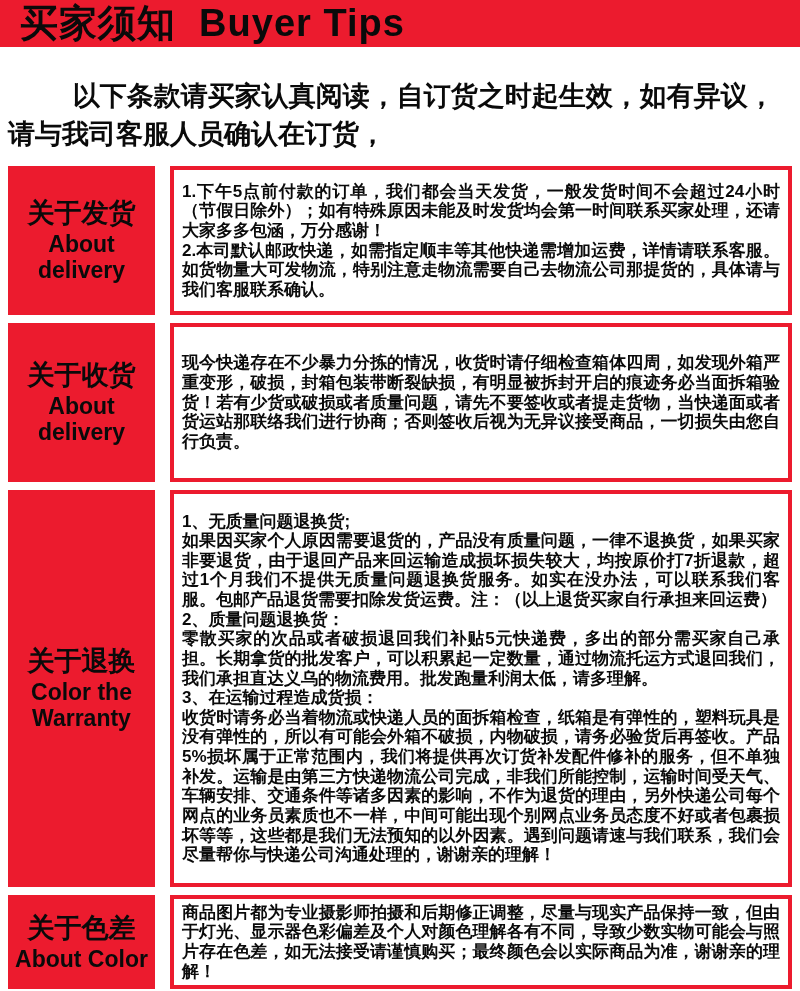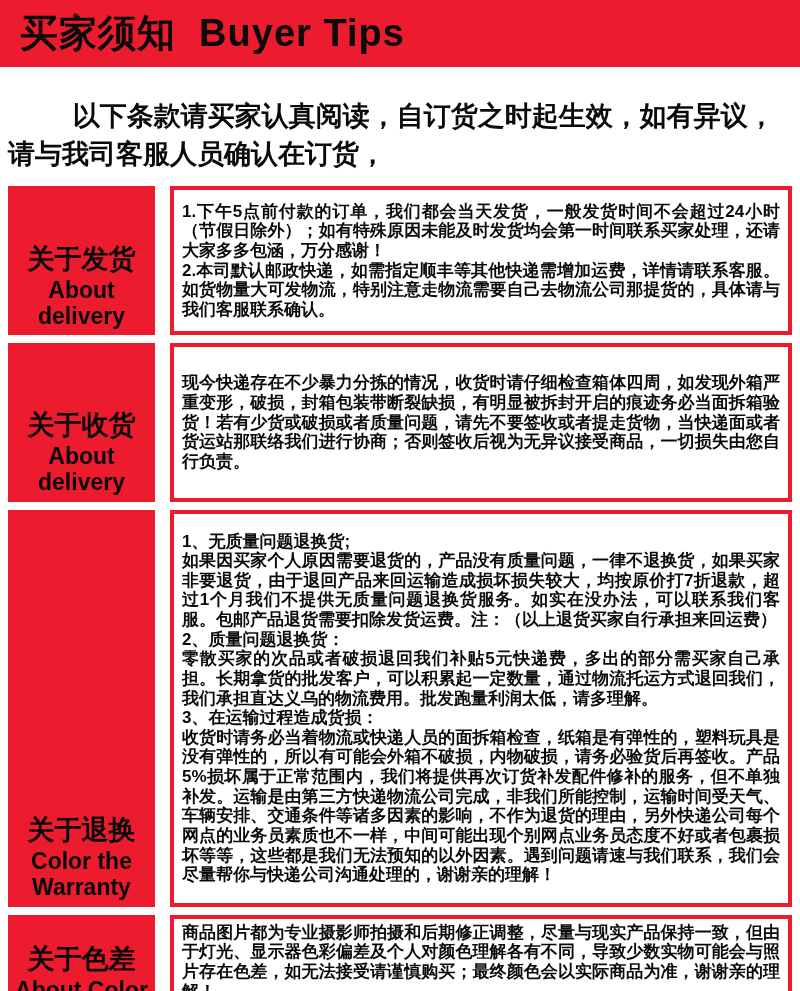--- a/index.html
+++ b/index.html
@@ -7,21 +7,21 @@
   body {
     width: 800px;
     font-family: "Liberation Sans", "DejaVu Sans", sans-serif;
     color: #000;
   }
   .page { width: 800px; min-height: 991px; background: #fff; }
 
   
   .header {
     width: 800px;
-    height: 67px;
+    height: 47px;
     background: #EC1B2E;
     display: flex;
     align-items: center;
     padding-left: 20px;
   }
   .header .title {
     font-size: 38px;
     font-weight: bold;
     color: #0a0a0a;
     letter-spacing: 1px;
@@ -46,21 +46,21 @@
     align-items: stretch;
     margin-bottom: 8px;
   }
   .label-box {
     width: 147px;
     flex: 0 0 147px;
     background: #EC1B2E;
     display: flex;
     flex-direction: column;
     align-items: center;
-    justify-content: flex-end;
+    justify-content: center;
     text-align: center;
     padding: 6px 2px;
     margin-right: 15px;
   }
   .label-cn {
     font-size: 27px;
     font-weight: bold;
     color: #0a0a0a;
     line-height: 1.25;
   }

